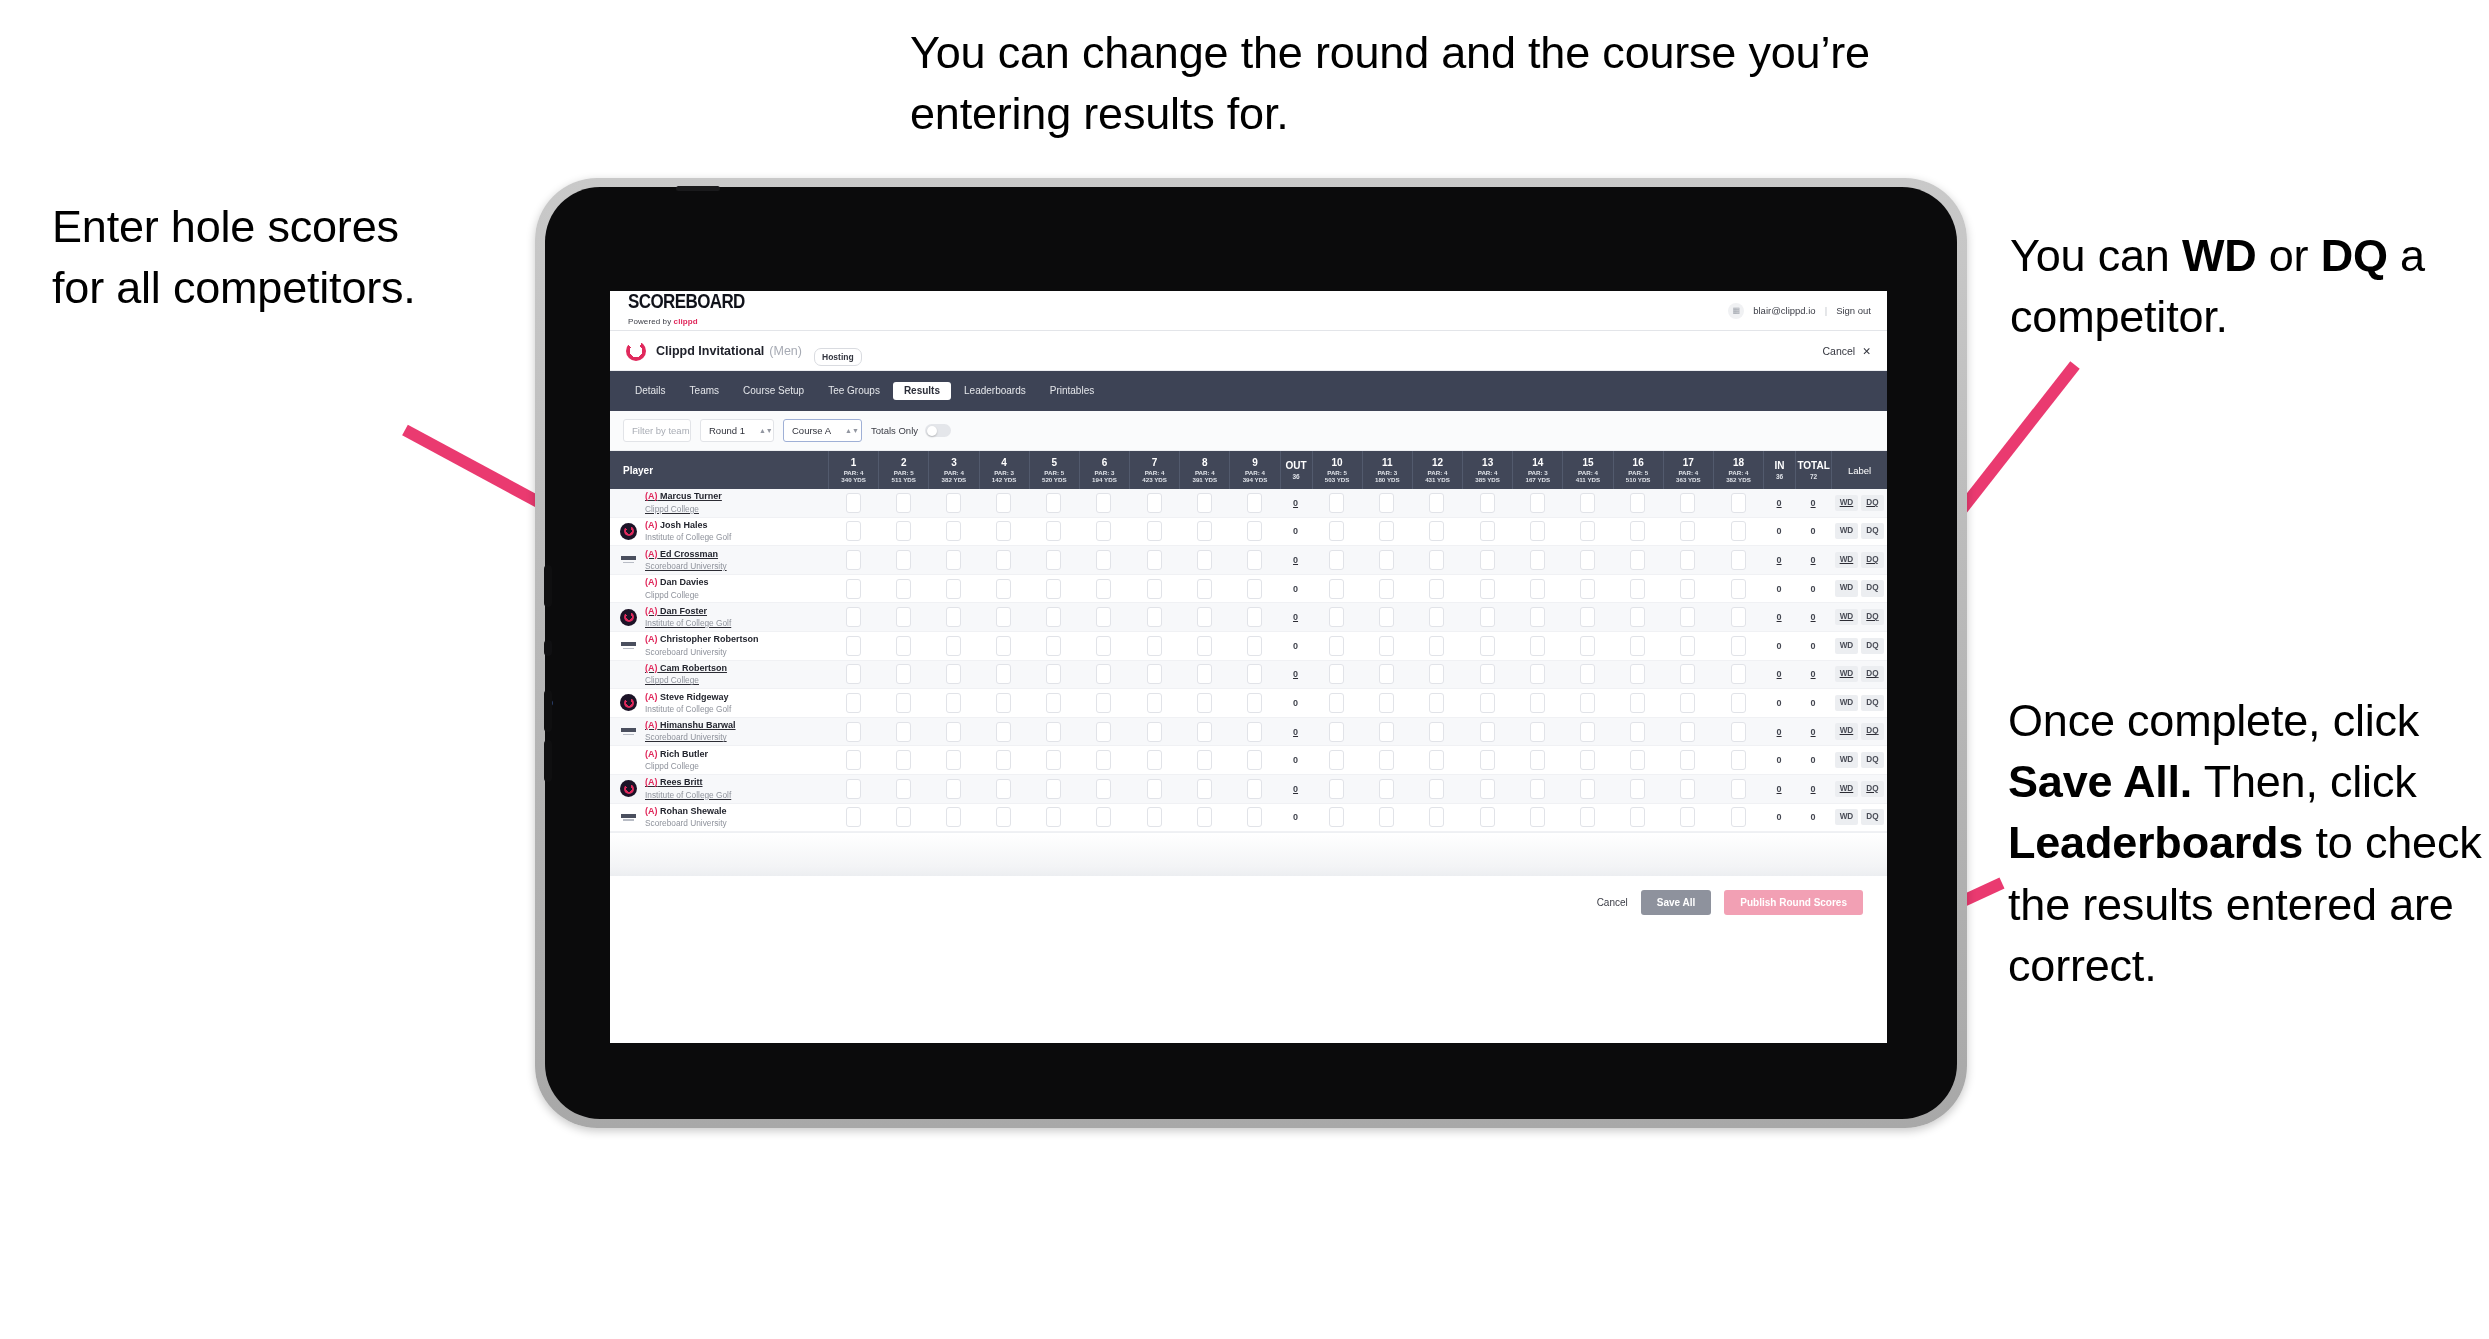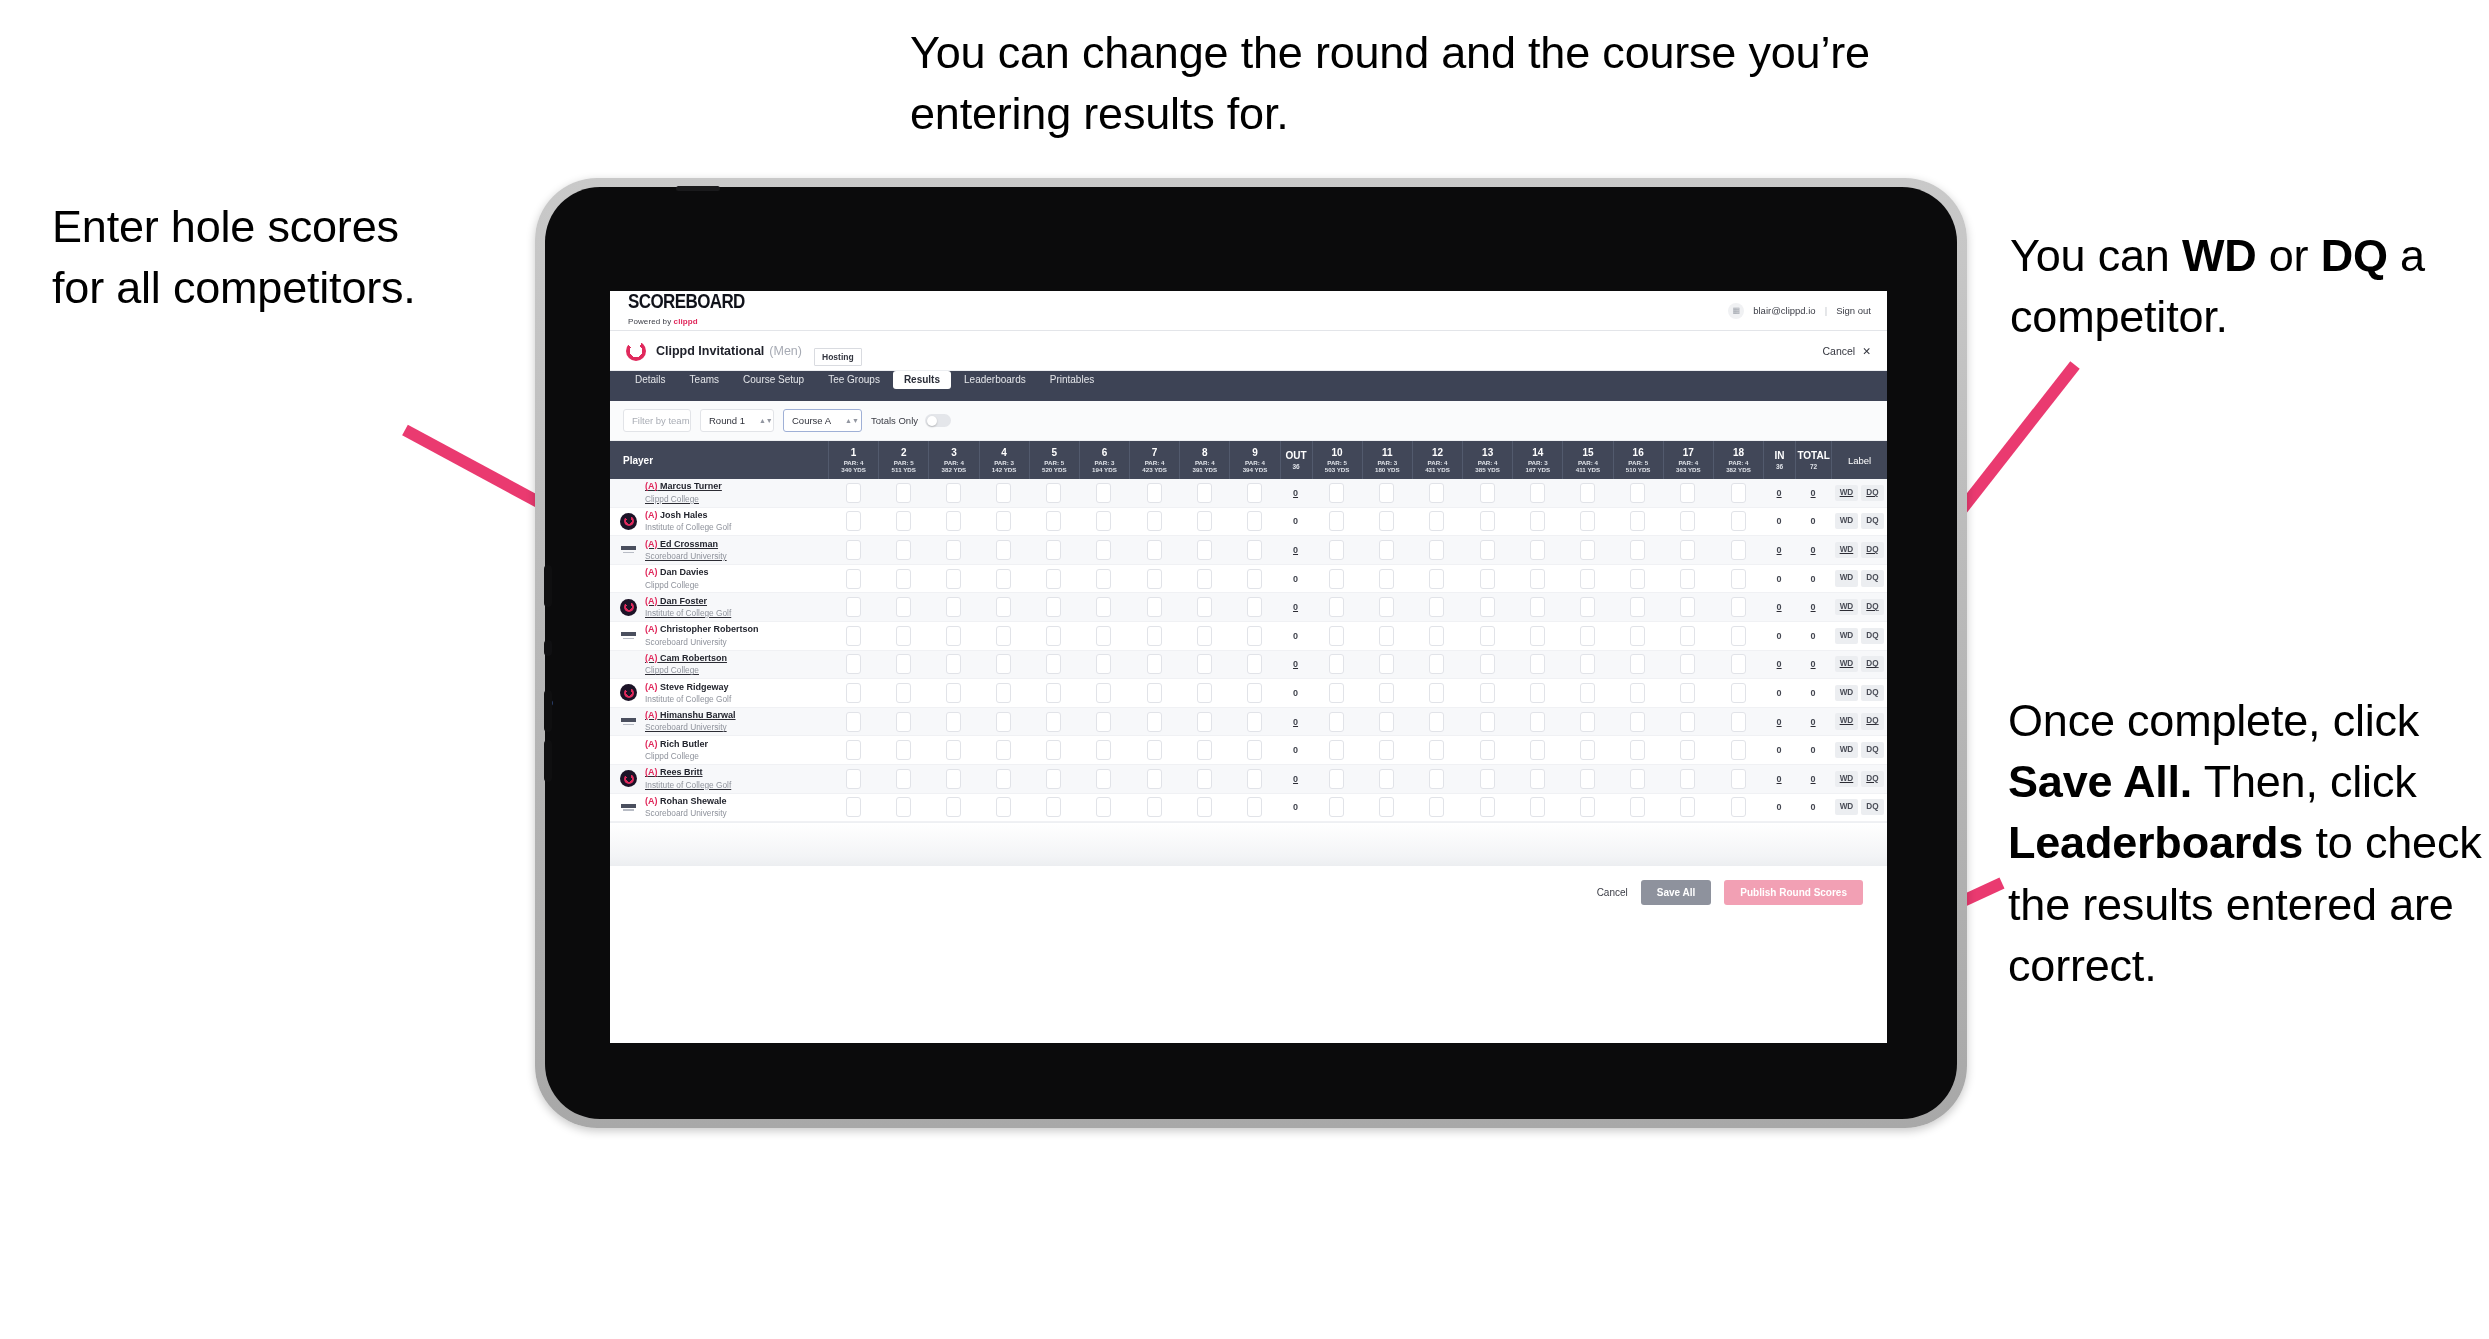--- a/index.html
+++ b/index.html
@@ -106,31 +106,31 @@
   }
   .clogo{
     width:100%; height:100%; border-radius:50%;
     background:
       radial-gradient(circle at 50% 50%, #ffffff 0 44%, transparent 44%),
       conic-gradient(from 35deg, #e0295c 0 76%, #ffffff 76% 100%);
   }
   .tbar-name{ font-size:12.5px; font-weight:600; color:#20222b; }
   .tbar-gender{ font-size:12.5px; color:#a7abb4; margin-left:5px; }
   .tbar-badge{
-    margin-left:12px; border:1px solid #d9dbe0; border-radius:1px;
+    margin-left:12px; border:1px solid #d9dbe0; border-radius:7px;
     padding:3px 7px; font-size:8.5px; font-weight:700; color:#33353f;margin-top:13px;
   }
   .tbar-cancel{
     margin-left:auto; margin-right:16px; font-size:10.5px; color:#34363f;
     display:flex; align-items:center; gap:7px; cursor:pointer;
   }
 
   
   .subtabs{
-    height:30px; background:#3d4355; display:flex; align-items:flex-start;
+    height:40px; background:#3d4355; display:flex; align-items:center;
     padding-left:14px; gap:2px;
   }
   .subtab{
     font-size:10px; color:#e4e6ea; padding:4px 11px; border-radius:3px;
     cursor:pointer; line-height:1;
   }
   .subtab.active{ background:#fff; color:#2a2d38; font-weight:700; }
 
   
   .filterbar{

